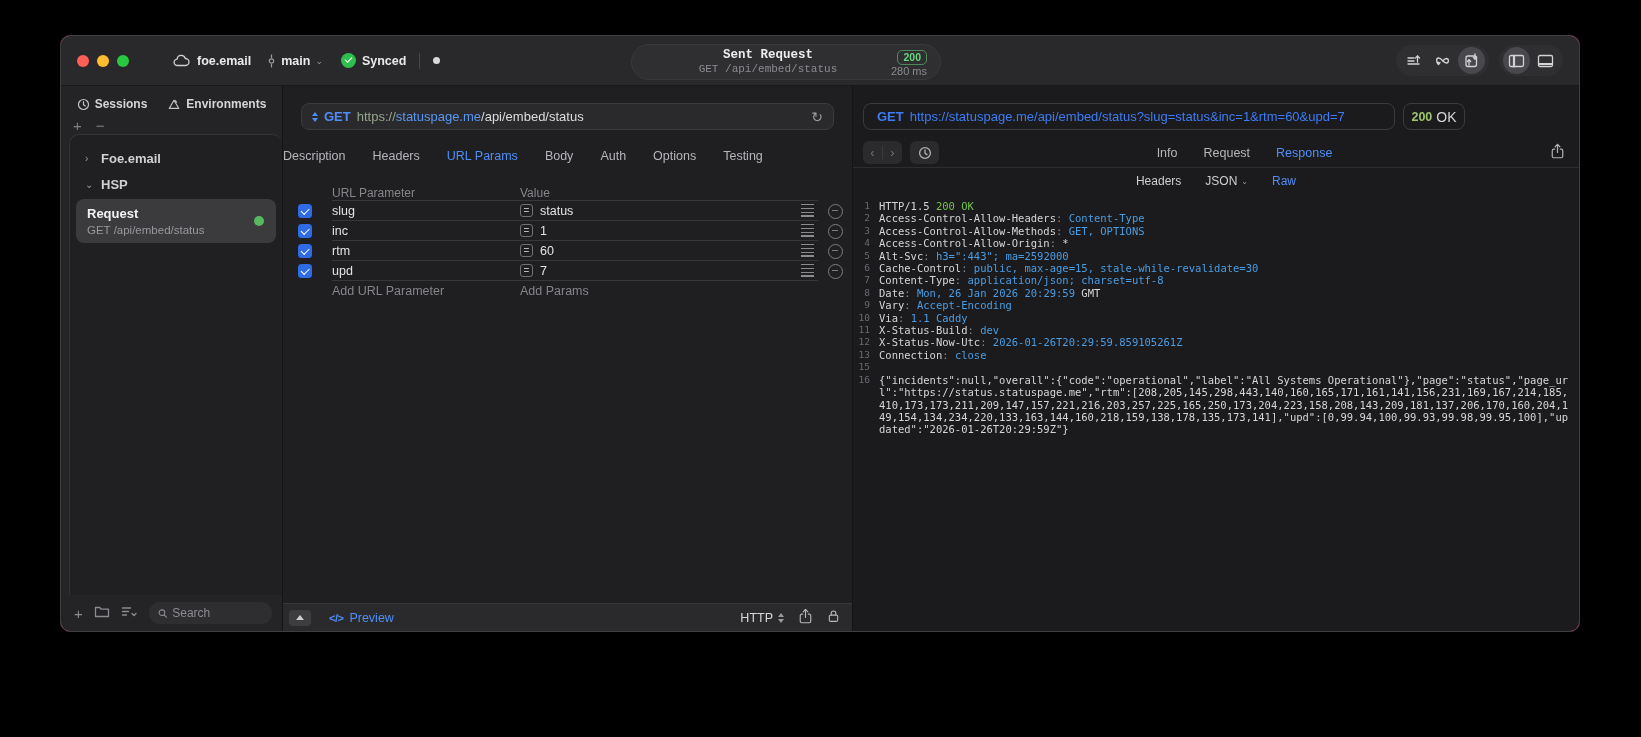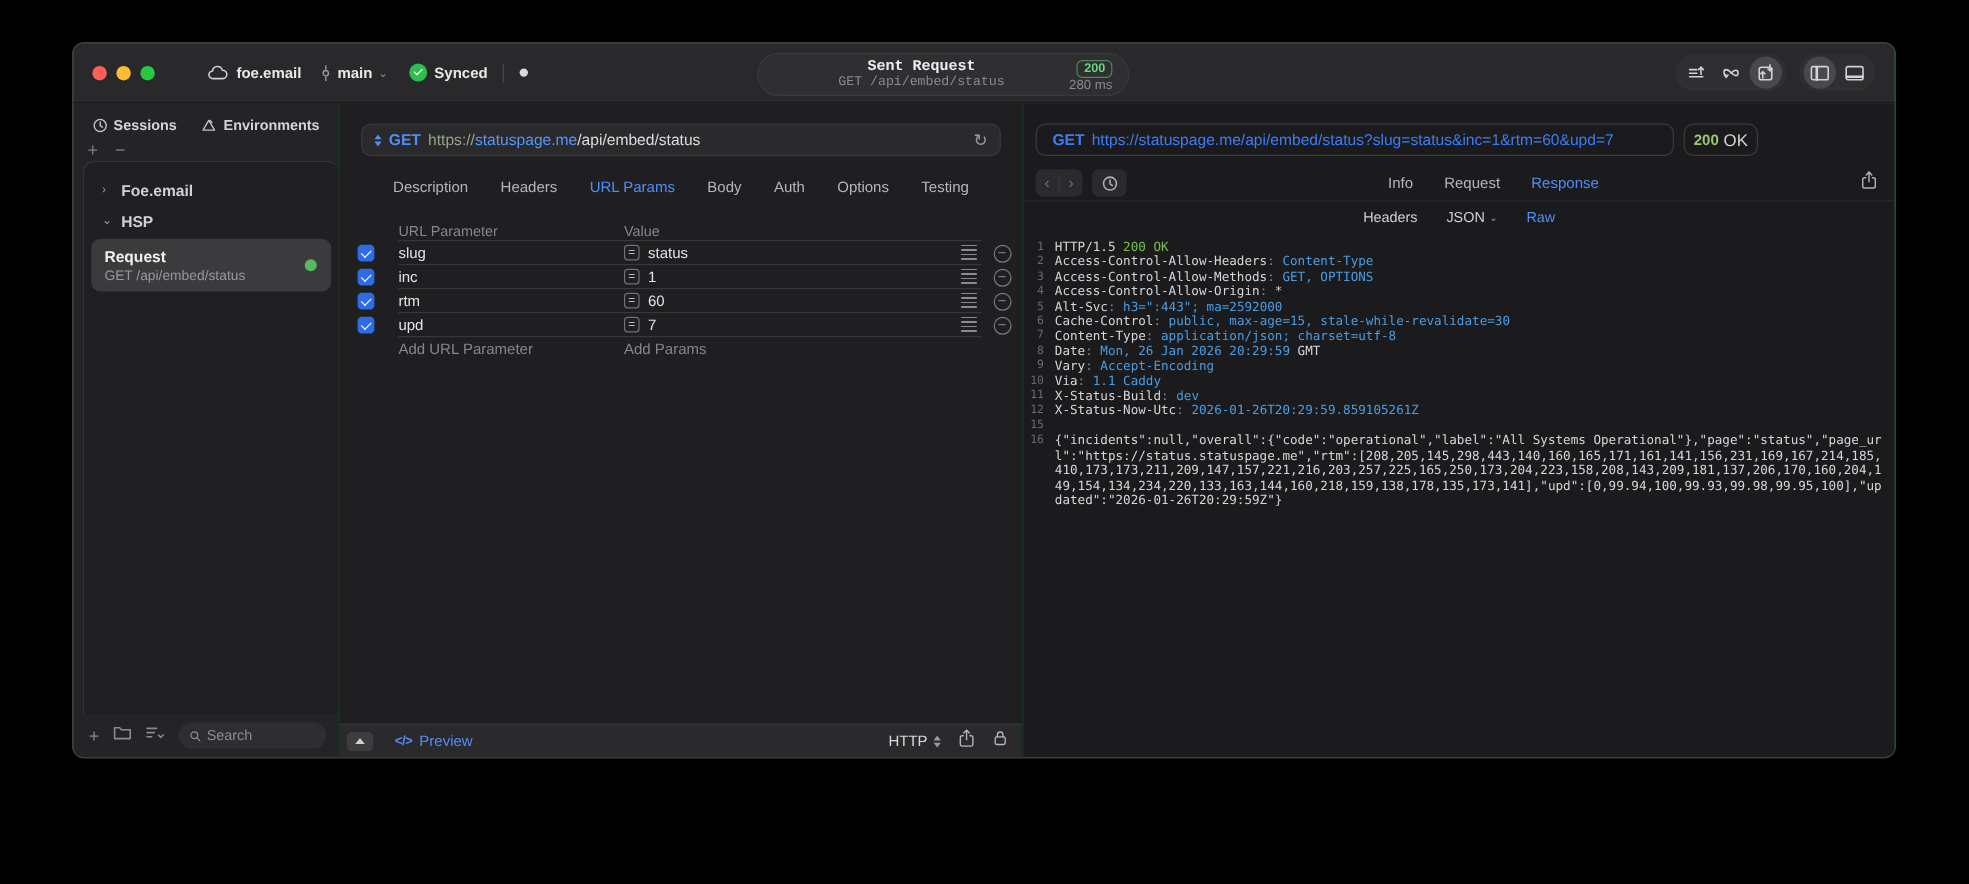--- a/index.html
+++ b/index.html
@@ -1,19 +1,19 @@
 <!DOCTYPE html>
 <html><head>
 <meta charset="utf-8">
 <style>
   * { margin:0; padding:0; box-sizing:border-box; }
   html,body { width:1641px; height:737px; background:#000; font-family:"Liberation Sans", sans-serif; overflow:hidden; }
 
   .window { position:absolute; left:60px; top:35px; width:1520px; height:597px;
-    background:#15803d; border:1px solid #3e3e42; border-radius:10px; overflow:hidden; }
+    background:#ec4899; border:1px solid #3e3e42; border-radius:10px; overflow:hidden; }
 
   
   .titlebar { position:relative; height:50px; background:#29292b; border-bottom:1px solid #19191b;
     display:flex; align-items:center; padding:0 16px; }
   .lights { display:flex; gap:8px; }
   .light { width:12px; height:12px; border-radius:50%; }
   .tb-left { display:flex; align-items:center; margin-left:44px; gap:7px; }
   .tb-text { font-size:12.5px; font-weight:bold; color:#e9e9eb; }
   .branch { display:flex; align-items:center; gap:5px; margin-left:16px; }
   .chev { color:#9a9a9f; font-size:9px; }
@@ -81,21 +81,21 @@
   .stepper .up { border-bottom:4px solid #4f8ef7; }
   .stepper .down { border-top:4px solid #4f8ef7; }
   .stepper.gray .up { border-bottom-color:#9a9a9f; }
   .stepper.gray .down { border-top-color:#9a9a9f; }
   .m-method { font-size:13px; font-weight:bold; color:#4f8ef7; }
   .m-url { font-size:13px; white-space:nowrap; }
   .u-scheme { color:#95a58b; }
   .u-host { color:#5796f2; }
   .u-path { color:#dcdcde; }
   .refresh { margin-left:auto; color:#9a9a9f; font-size:14px; }
-  .req-tabs { margin-top:16px; height:20px; display:flex; justify-content:center; align-items:center; gap:27px; }
+  .req-tabs { margin-top:16px; height:20px; display:flex; align-items:center; gap:27px; }
   .rtab { font-size:12.5px; color:#b6b6ba; }
   .rtab.active { color:#4f8ef7; }
 
   .ptable { margin-top:19px; }
   .phead, .prow { display:flex; align-items:center; height:20px; }
   .phead { height:16px; }
   .pcheck-zone { width:49px; padding-left:15px; display:flex; align-items:center; }
   .cb { width:14px; height:14px; border-radius:3.5px; background:#2e6be5; position:relative; }
   .cb::after { content:""; position:absolute; left:3px; top:3.5px; width:7px; height:3.5px;
     border-left:1.6px solid #fff; border-bottom:1.6px solid #fff; transform:rotate(-45deg); }
@@ -542,20 +542,24 @@
           </div>
           <div class="cline">
             <span class="lnum">11</span>
             <span class="lcontent"><span class="seg-key">X-Status-Build</span><span class="seg-dim">: </span><span class="seg-value">dev</span></span>
           </div>
           <div class="cline">
             <span class="lnum">12</span>
             <span class="lcontent"><span class="seg-key">X-Status-Now-Utc</span><span class="seg-dim">: </span><span class="seg-value">2026-01-26T20:29:59.859105261Z</span></span>
           </div>
           <div class="cline">
+            <span class="lnum">13</span>
+            <span class="lcontent"><span class="seg-key">Connection</span><span class="seg-dim">: </span><span class="seg-value">close</span></span>
+          </div>
+          <div class="cline">
             <span class="lnum">15</span>
             <span class="lcontent"></span>
           </div>
           <div class="cline">
             <span class="lnum">16</span>
             <span class="lcontent"><span class="seg-plain">{"incidents":null,"overall":{"code":"operational","label":"All Systems Operational"},"page":"status","page_url":"https://status.statuspage.me","rtm":[208,205,145,298,443,140,160,165,171,161,141,156,231,169,167,214,185,410,173,173,211,209,147,157,221,216,203,257,225,165,250,173,204,223,158,208,143,209,181,137,206,170,160,204,149,154,134,234,220,133,163,144,160,218,159,138,178,135,173,141],"upd":[0,99.94,100,99.93,99.98,99.95,100],"updated":"2026-01-26T20:29:59Z"}</span></span>
           </div>
         </div>
     </div>
   </div>

